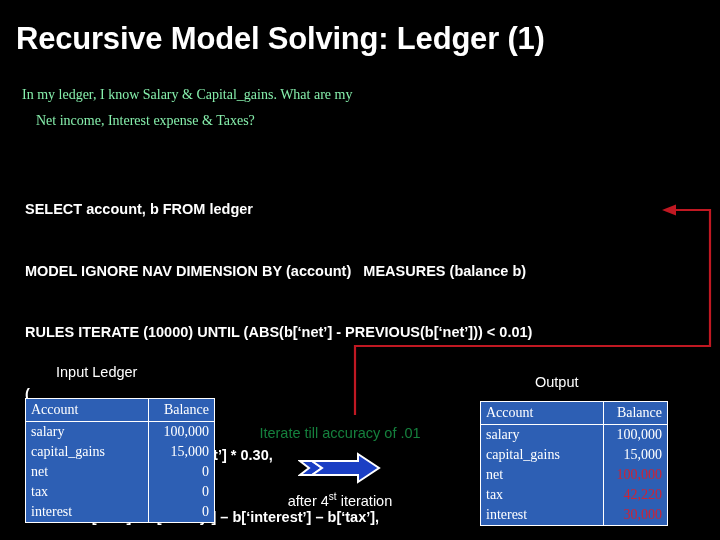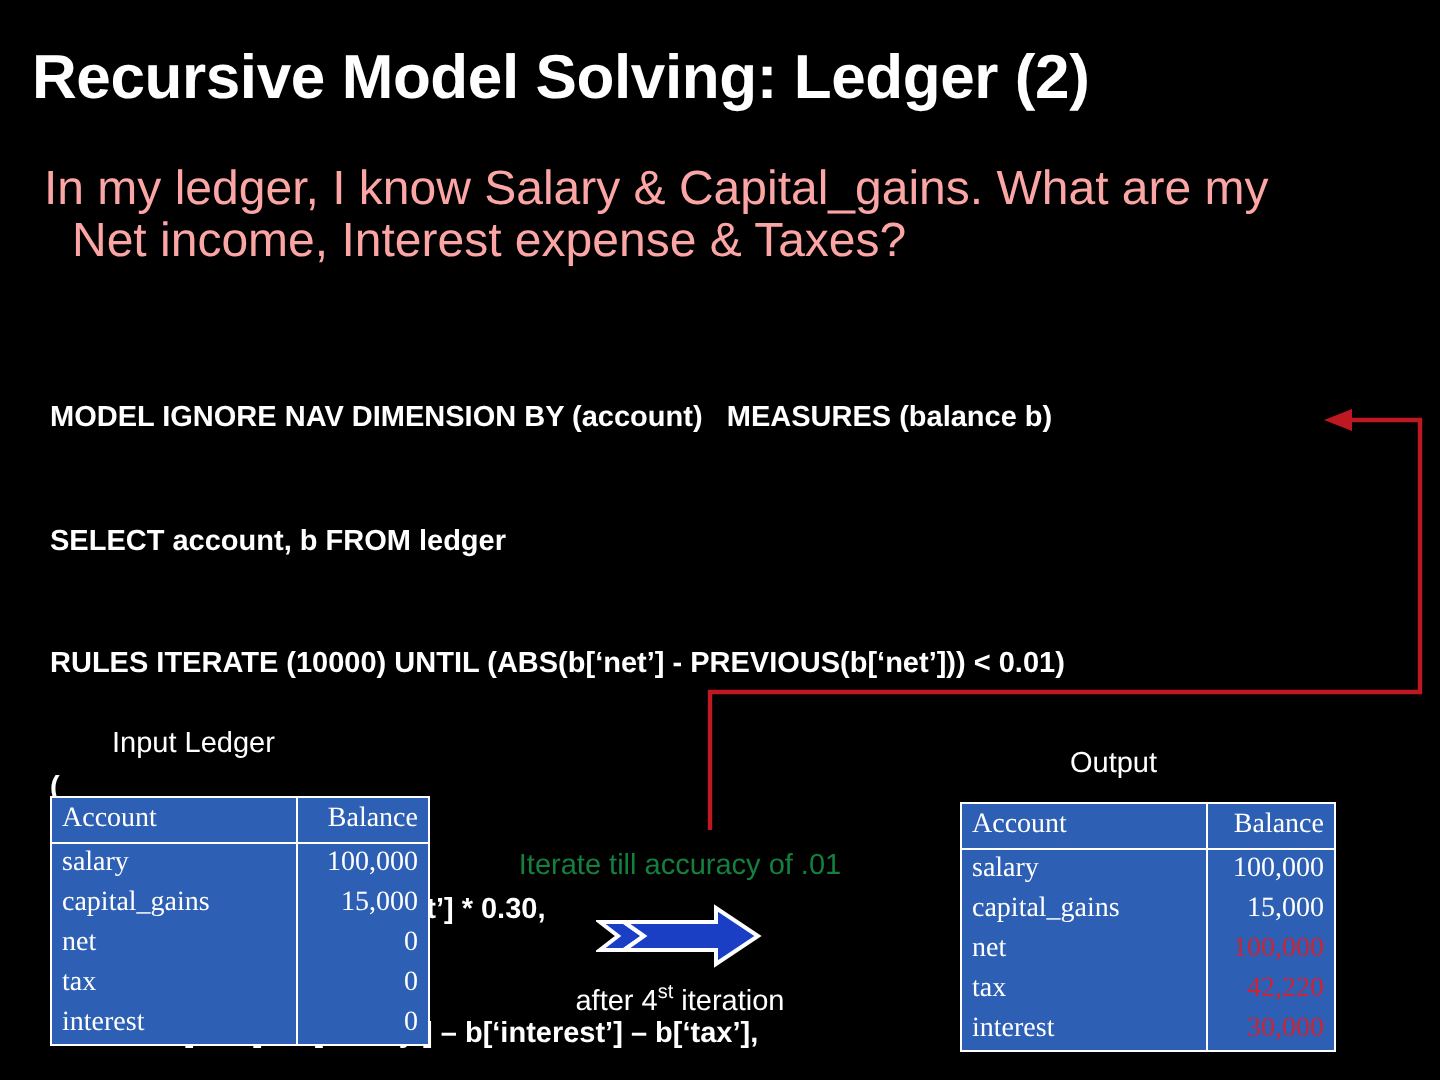--- a/index.html
+++ b/index.html
@@ -31,24 +31,24 @@
     white-space: pre-wrap;
     z-index: 5;
   }
 
   
   .body-text {
     position: absolute;
     left: 22px;
     top: 82px;
     width: 660px;
-    font-family: Liberation Sans, sans-serif;
-    font-size: 24px;
+    font-family: Liberation Serif, serif;
+    font-size: 14px;
     line-height: 26px;
-    color: #fca5a5;
+    color: #86efac;
     z-index: 4;
   }
   .body-text .line2 { display: block; padding-left: 14px; }
 
   
   .sql-block {
     position: absolute;
     left: 25px;
     top: 158px;
     width: 665px;
@@ -149,30 +149,30 @@
   .block-arrow {
     position: absolute;
     left: 298px;
     top: 452px;
     z-index: 4;
   }
 </style>
 </head>
 <body>
 
-<div class="slide-title">Recursive Model Solving: Ledger (2)</div>
+<div class="slide-title">Recursive Model Solving: Ledger (1)</div>
 
 <div class="body-text">
   <span class="line1">In my ledger, I know Salary &amp; Capital_gains.  What are my</span>
   <span class="line2">Net income,  Interest expense  &amp; Taxes?</span>
 </div>
 
 <div class="sql-block">
+  <span class="sql-line">SELECT account, b FROM ledger</span>
   <span class="sql-line">MODEL IGNORE NAV DIMENSION BY (account)   MEASURES (balance b)</span>
-  <span class="sql-line">SELECT account, b FROM ledger</span>
   <span class="sql-line">RULES ITERATE (10000) UNTIL (ABS(b[‘net’] - PREVIOUS(b[‘net’])) &lt; 0.01)</span>
   <span class="sql-line">(</span>
   <span class="sql-line indent">b[‘interest’] = b[‘net’] * 0.30,</span>
   <span class="sql-line indent">b[‘net’] = b[‘salary’] – b[‘interest’] – b[‘tax’],</span>
   
   
 </div>
 
 <svg class="loop" width="720" height="540" viewBox="0 0 720 540">
   <polyline points="355,415 355,346 710,346 710,210 672,210" fill="none" stroke="#c01822" stroke-width="2.2"></polyline>

